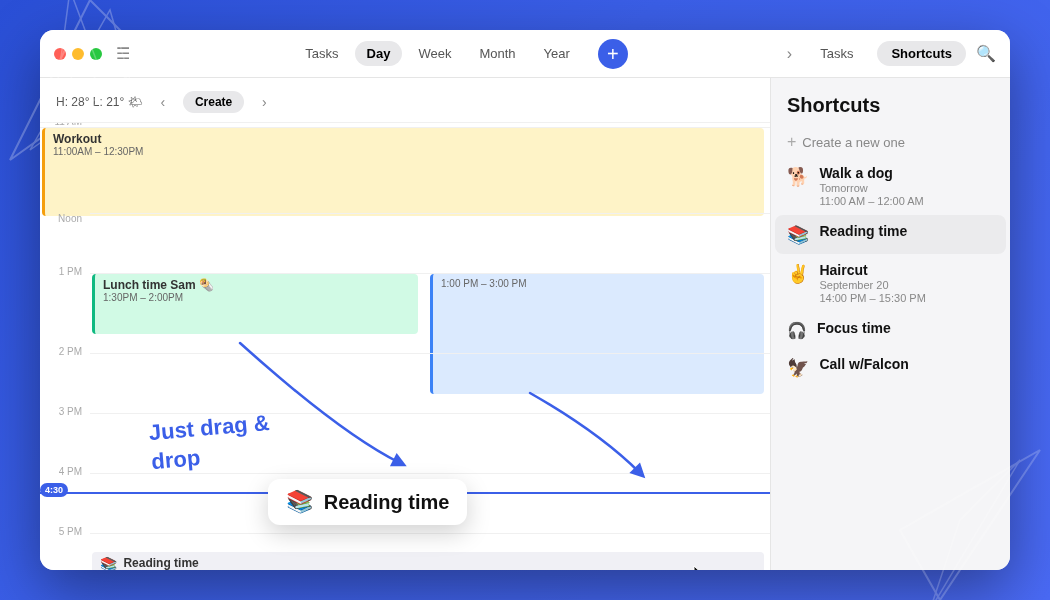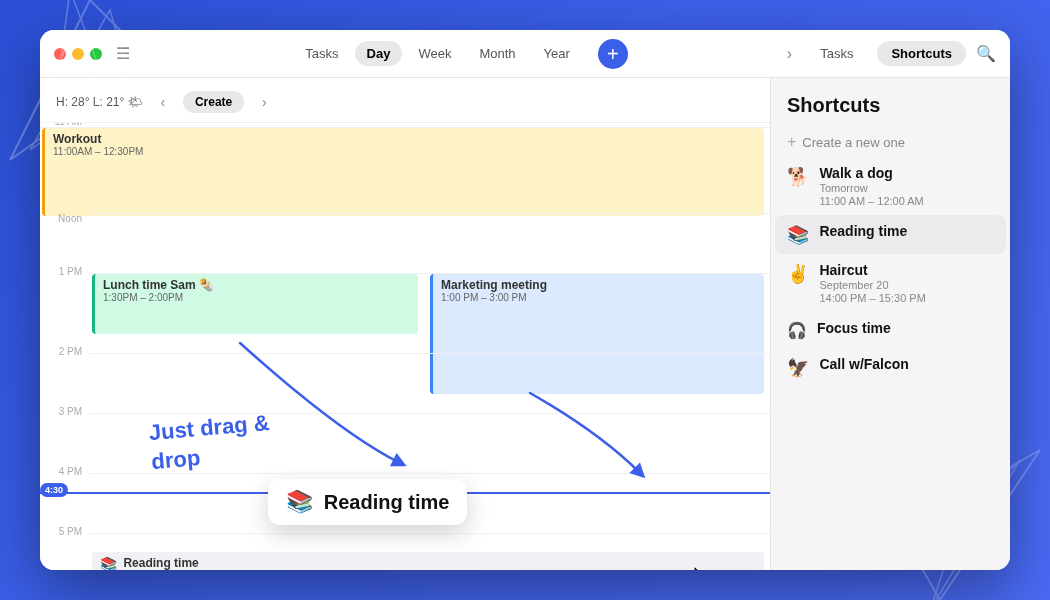--- a/index.html
+++ b/index.html
@@ -489,21 +489,20 @@
         <div class="time-row" style="min-height:80px;">
           <div class="time-label">1 PM</div>
           <div class="time-content" style="position:relative;">
 
             <div class="event-lunch">
               <div class="event-title">Lunch time Sam 🌯</div>
               <div class="event-time">1:30PM – 2:00PM</div>
             </div>
 
             <div class="event-marketing">
-              <div class="event-title">Marketing meeting</div>
               <div class="event-time">1:00 PM – 3:00 PM</div>
             </div>
           </div>
         </div>
 
         <div class="time-row" style="min-height:60px;">
           <div class="time-label">2 PM</div>
           <div class="time-content" style="position:relative;">
 
             <div class="handwritten">Just drag &amp;<br>drop</div>

